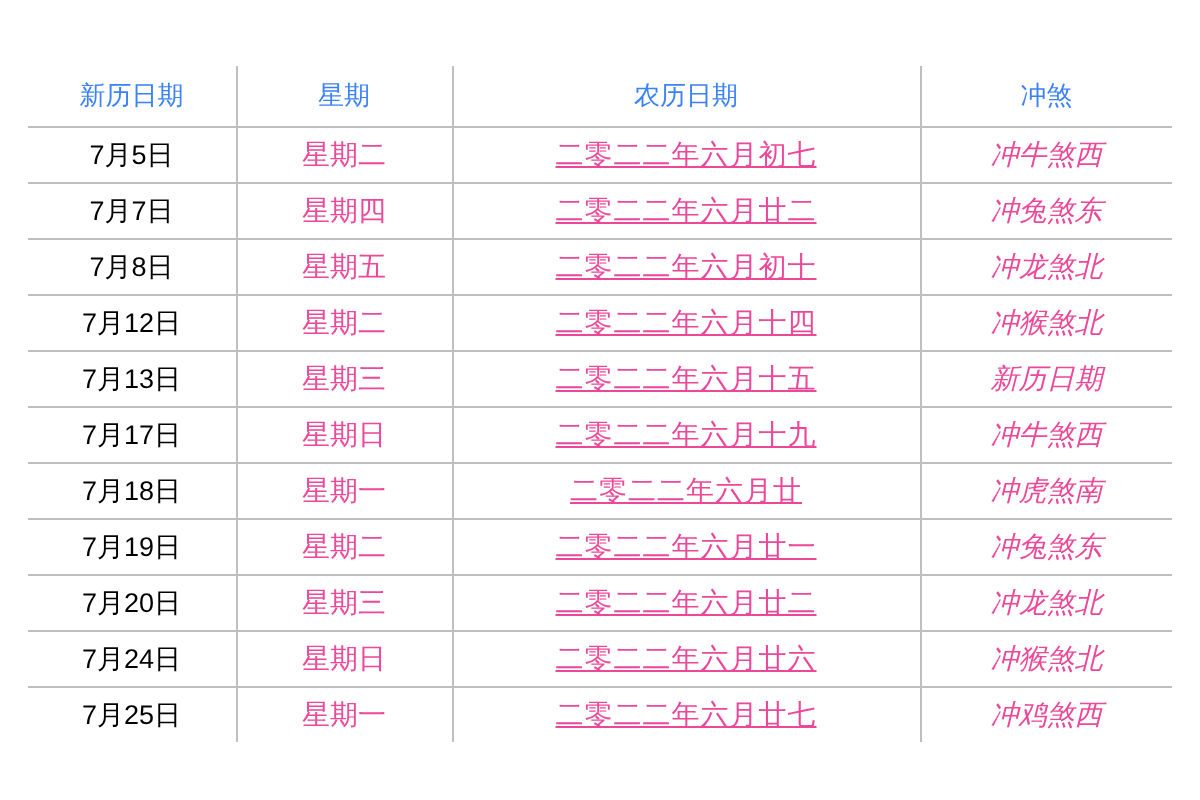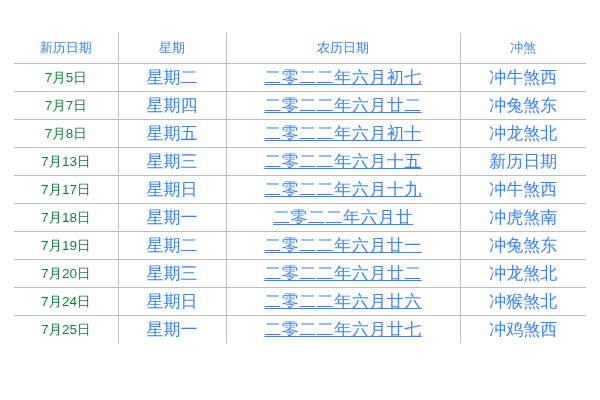--- a/index.html
+++ b/index.html
@@ -29,43 +29,44 @@
   table.almanac col.c2 { width: 108px; }
   table.almanac col.c3 { width: 234px; }
   table.almanac col.c4 { width: 126px; }
 
   table.almanac th,
   table.almanac td {
     border: 1px solid #bfbfbf;
     height: 27px;
     text-align: center;
     vertical-align: middle;
-    font-size: 17px;
-    color: #3b82f6;
+    font-size: 14px;
+    color: #ec4899;
     font-weight: normal;
     padding: 0;
     white-space: nowrap;
   }
   table.almanac thead th {
     font-weight: normal;
     font-size: 13px;
     color: #3b82f6;
     height: 30px;
     border-top: none;
   }
   table.almanac thead th.first { border-left: none; }
   table.almanac thead th.last { border-right: none; }
 
   table.almanac tbody td.date {
-    color: #15803d;
+    color: #000000;
     font-size: 13.5px;
     border-left: none;
   }
   table.almanac tbody td.clash {
     border-right: none;
+    font-style: italic;
   }
   table.almanac tbody tr:last-child td {
     border-bottom: none;
   }
   table.almanac tbody td.lunar {
     letter-spacing: 0.5px;
     text-decoration: underline;
   }
 </style>
 </head>
@@ -100,20 +101,26 @@
         <td class="lunar">二零二二年六月廿二</td>
         <td class="clash">冲兔煞东</td>
       </tr>
       <tr>
         <td class="date">7月8日</td>
         <td>星期五</td>
         <td class="lunar">二零二二年六月初十</td>
         <td class="clash">冲龙煞北</td>
       </tr>
       <tr>
+        <td class="date">7月12日</td>
+        <td>星期二</td>
+        <td class="lunar">二零二二年六月十四</td>
+        <td class="clash">冲猴煞北</td>
+      </tr>
+      <tr>
         <td class="date">7月13日</td>
         <td>星期三</td>
         <td class="lunar">二零二二年六月十五</td>
         <td class="clash">新历日期</td>
       </tr>
       <tr>
         <td class="date">7月17日</td>
         <td>星期日</td>
         <td class="lunar">二零二二年六月十九</td>
         <td class="clash">冲牛煞西</td>

